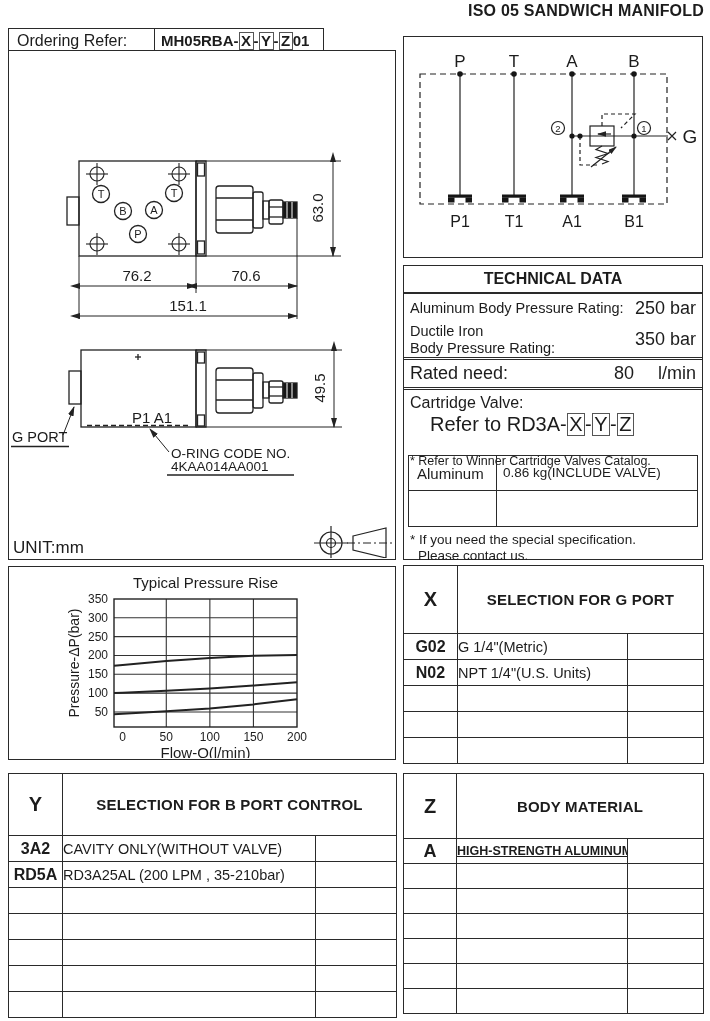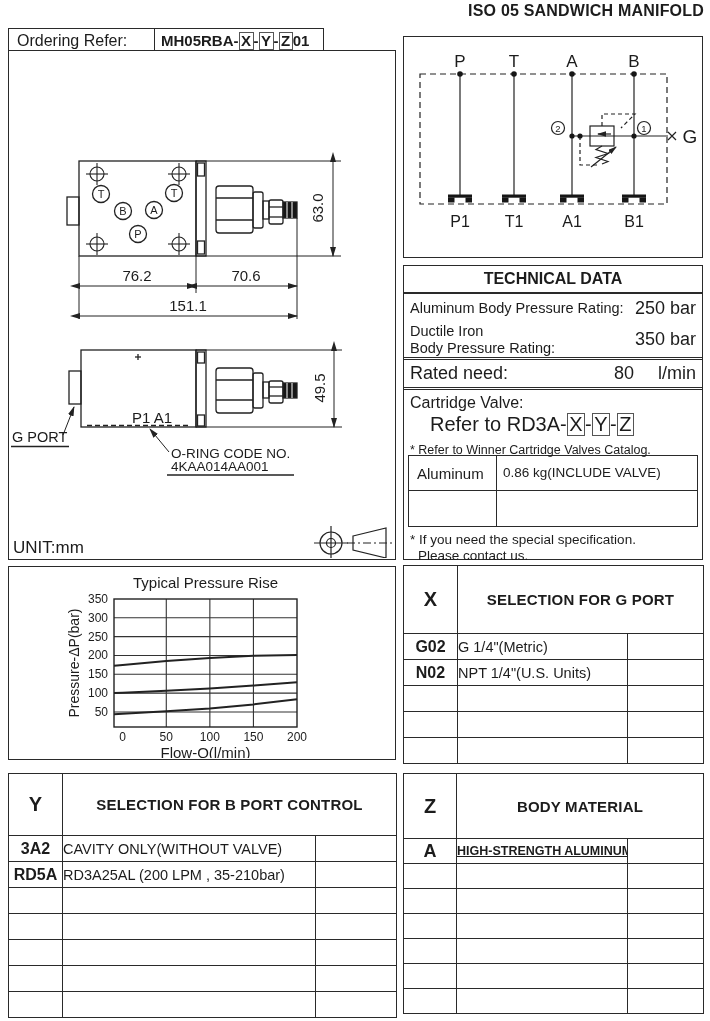--- a/index.html
+++ b/index.html
@@ -24,21 +24,21 @@
   .tech{left:403px;top:265px;width:300px;height:295px;font-size:14.5px;}
   .tech-title{height:26px;border-bottom:2px solid #2a2a2a;display:flex;align-items:center;
               justify-content:center;font-weight:bold;font-size:16px;}
   .trow{display:flex;align-items:center;padding:0 6px;box-sizing:border-box;}
   .trow .lbl{line-height:1.15;}
   .trow .val{margin-left:auto;font-size:18px;white-space:nowrap;}
   .dline{border-bottom:3px double #2a2a2a;}
   .cart{padding:4px 0 0 6px;line-height:1.12;}
   .cart .c1{font-size:16px;}
   .cart .c2{font-size:20px;padding-left:20px;margin-top:1px;}
-  .cart .c3{font-size:12.5px;margin-top:7px;}
+  .cart .c3{font-size:12.5px;margin-top:18px;}
   .wtable{margin:3px 4px 0 4px;border:1.5px solid #2a2a2a;}
   .wrow{display:flex;height:35px;box-sizing:border-box;}
   .wrow.first{border-bottom:1.5px solid #2a2a2a;}
   .wcell1{width:88px;border-right:1.5px solid #2a2a2a;display:flex;align-items:center;
           padding-left:8px;font-size:15px;box-sizing:border-box;}
   .wcell2{flex:1;display:flex;flex-direction:column;justify-content:center;
           padding-left:6px;font-size:13.5px;line-height:1.25;}
   .tech-note{padding:5px 0 0 6px;font-size:13.5px;line-height:1.2;}
   .tech-note .n2{padding-left:8px;}
 

